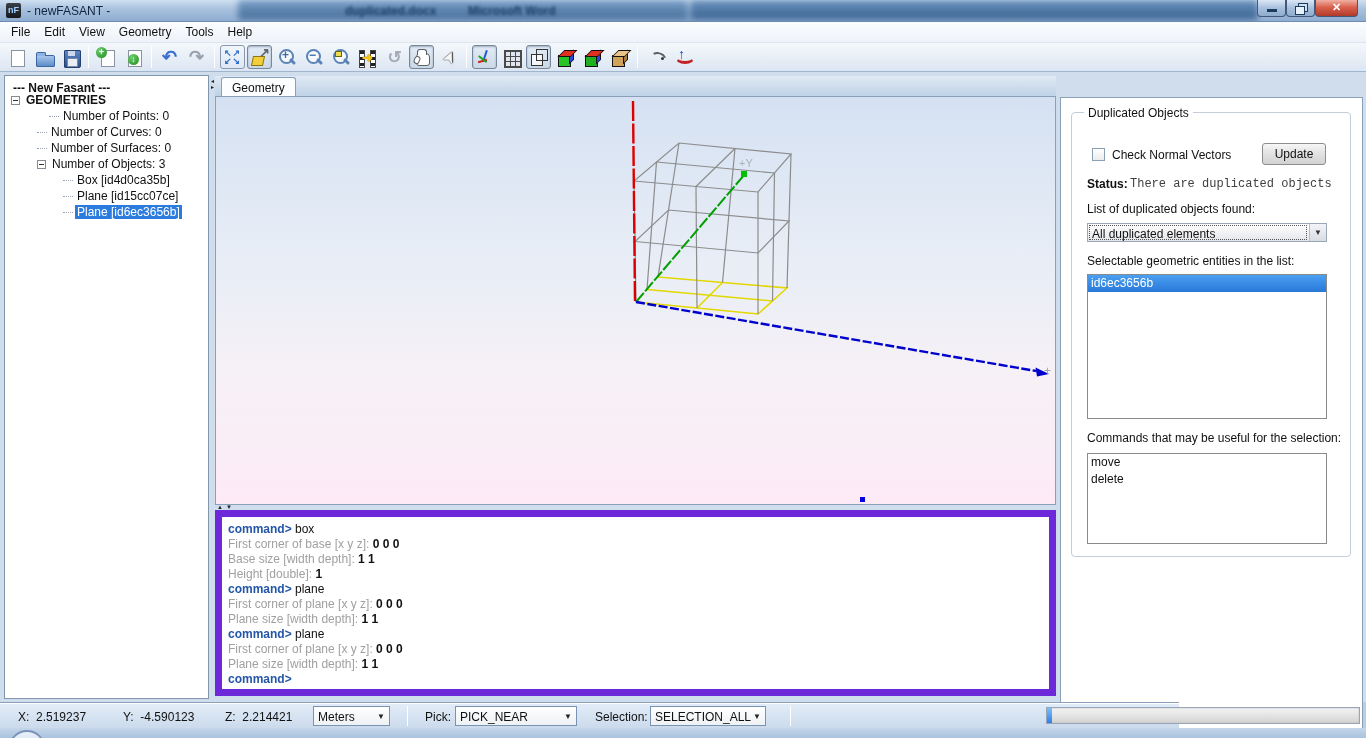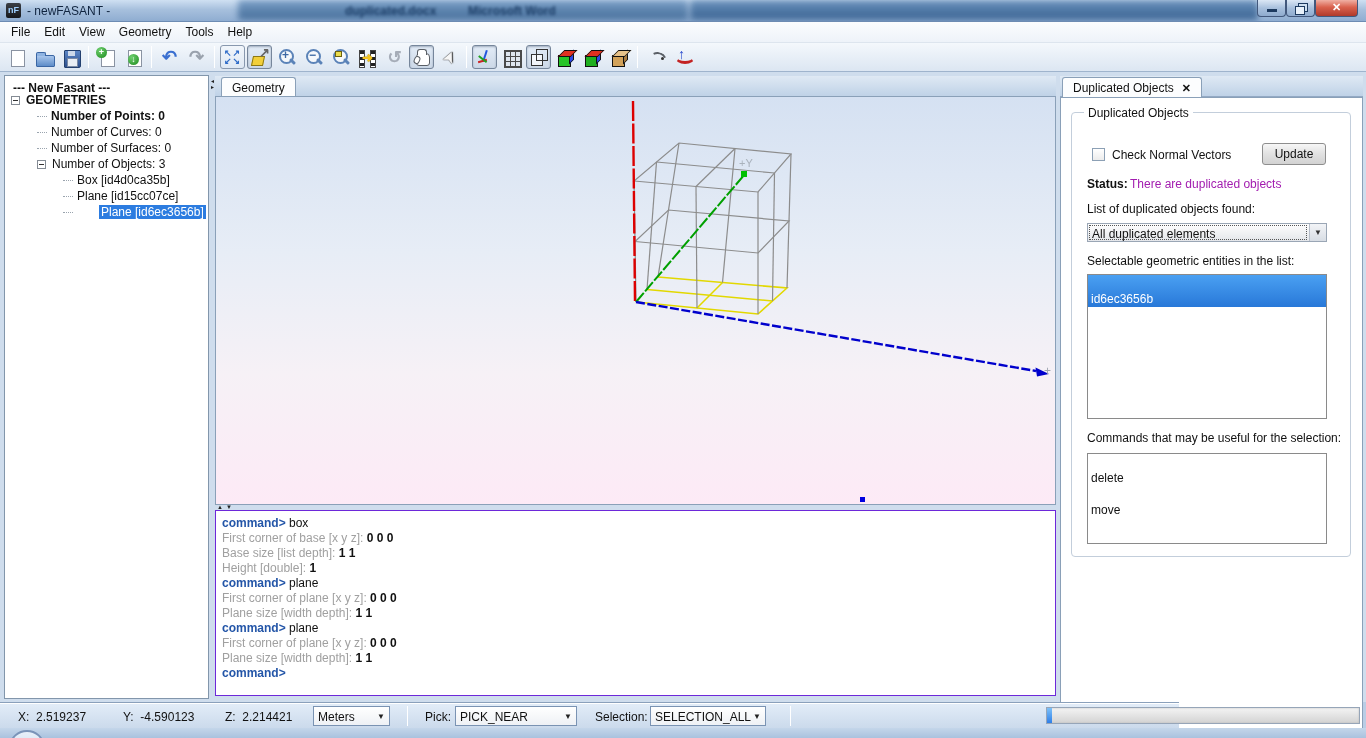--- a/index.html
+++ b/index.html
@@ -88,54 +88,54 @@
   .icon-arc-tool b { position:absolute; right:3px; top:11px; width:3px; height:3px; background:#333; border-radius:50%; }
   .icon-normal-vector::before { content:""; position:absolute; left:4px; bottom:4px; width:16px; height:8px; border:2px solid transparent; border-bottom:3px solid #c32222; border-radius:50%; }
   .icon-normal-vector b { position:absolute; left:7px; top:0; color:#2244cc; font-size:14px; font-weight:bold; }
 
   
   .workarea { position:absolute; left:0; top:72px; width:1366px; height:630px; background:#cfdded; }
   .panel { background:#fff; border:1px solid #8296ab; position:absolute; }
   .treepanel { left:4px; top:3px; width:205px; height:624px; overflow:hidden; }
   .treerow { height:16px; line-height:16px; white-space:nowrap; position:relative; }
   .treerow .lbl { padding:0 2px; }
-  .treerow.sel .lbl { background:#2c7ce0; color:#fff;margin-left:24px; }
+  .treerow.sel .lbl { background:#2c7ce0; color:#fff; }
   .treerow.bold { font-weight:bold; }
   .expander { display:inline-block; width:9px; height:9px; border:1px solid #848b94; background:#fff; position:relative; vertical-align:middle; margin-right:4px; }
   .expander::after { content:""; position:absolute; left:1px; top:3px; width:5px; height:1px; background:#333; }
   .stub { display:inline-block; width:10px; border-top:1px dotted #9aa4ae; vertical-align:middle; margin-right:2px; }
 
   .vsplit-arrows { position:absolute; left:210px; top:6px; width:5px; font-size:5px; color:#222; line-height:6px; text-align:center; }
   .tabstrip { position:absolute; height:21px; background:linear-gradient(#dfe9f4,#bfd2e7); border-bottom:1px solid #93a9c4; }
   .tabstrip.center { left:215px; top:4px; width:841px; }
   .tabstrip.right { left:1060px; top:4px; width:303px; }
   .tab { position:absolute; top:1px; height:20px; background:#fcfdfe; border:1px solid #8aa0b8; border-bottom:none; border-radius:3px 3px 0 0; padding:3px 10px 0 10px; }
   .tab .x { font-weight:bold; margin-left:8px; font-size:11px; }
 
   .viewport { position:absolute; left:215px; top:24px; width:841px; height:409px; border:1px solid #8aa0b8;
     background:linear-gradient(#d5e1f2 0%, #e7edf6 38%, #f6f1f6 68%, #fdeaf6 100%); }
   .hsplit-arrows { position:absolute; left:217px; top:432px; width:24px; font-size:6px; color:#222; letter-spacing:3px; }
-  .console { position:absolute; left:215px; top:438px; width:841px; height:186px; background:#fff; border:1px solid #6d28d9; padding:5px 6px; overflow:hidden; }
+  .console { position:absolute; left:215px; top:438px; width:841px; height:186px; background:#fff; border:7px solid #6d28d9; padding:5px 6px; overflow:hidden; }
   .cline { line-height:15px; white-space:pre; }
   .cline .c { color:#2456a8; font-weight:bold; }
   .cline .l { color:#a0a0a0; }
   .cline .v { color:#111; font-weight:bold;text-align:right; }
 
   
   .rightpanel { left:1060px; top:25px; width:303px; height:674px; border-color:#8aa0b8; }
   .groupbox { position:absolute; left:10px; top:14px; width:280px; height:445px; border:1px solid #c3cedb; border-radius:4px; }
   .grouplabel { position:absolute; left:12px; top:-7px; background:#fff; padding:0 4px; }
   .checkbox { position:absolute; width:13px; height:13px; border:1px solid #8ca0b5; background:linear-gradient(#fff,#ececec); }
   .btn { position:absolute; border:1px solid #8e8e8e; border-radius:3px; background:linear-gradient(#f7f7f7,#e3e3e3 45%,#d2d2d2); text-align:center; }
-  .redtext { color:#a21caf; }
+  .redtext { color:#404040;font-family:Liberation Mono, monospace; }
   .combo { position:absolute; height:19px; border:1px solid #9aa6b5; background:linear-gradient(#fefefe,#e4e6ea); }
   .combo .val { position:absolute; left:2px; top:2px; right:20px; bottom:2px; padding:1px 2px; outline:1px dotted #555; }
   .combo .arr { position:absolute; right:0; top:0; width:17px; height:100%; border-left:1px solid #b6bec9; background:linear-gradient(#f2f4f7,#d8dde4); text-align:center; font-size:8px; line-height:17px; color:#333; }
   .listbox { position:absolute; border:1px solid #8a8a8a; background:#fff; overflow:hidden; }
-  .listbox .row { height:17px; line-height:17px; padding:16px 3px; }
+  .listbox .row { height:17px; line-height:17px; padding:0 3px; }
   .listbox .row.sel { background:linear-gradient(#4aa0f2,#2878d8); color:#fff; }
 
   
   .statusbar { position:absolute; left:0; top:702px; width:1179px; height:26px; background:linear-gradient(#e3edf8,#cbdaec);
     border-top:1px solid #8aa0bb; box-shadow:inset 0 1px 0 #fff; }
   .sb-item { position:absolute; top:7px; }
   .sb-sep { position:absolute; top:3px; width:1px; height:20px; background:#a9bcd2; border-right:1px solid #fff; }
   .sb-combo { position:absolute; top:3px; height:20px; border:1px solid #7a93b3; background:linear-gradient(#fff,#eef1f5); }
   .sb-combo .val { position:absolute; left:4px; top:3px; }
   .sb-combo .arr { position:absolute; right:4px; top:5px; font-size:8px; color:#222; }
@@ -251,21 +251,21 @@
     <span class="tb icon-normal-vector">
       <b>↑</b>
     </span>
   </div>
 
 <div class="workarea">
 
   <div class="panel treepanel" id="treepanel">
       <div class="treerow bold" style="padding-left: 6px; padding-top: 4px;"><span class="lbl">--- New Fasant ---</span></div>
       <div class="treerow bold" style="padding-left: 6px;"><span class="expander"></span><span class="lbl">GEOMETRIES</span></div>
-      <div class="treerow" style="padding-left: 32px; font-weight: bold;"><span class="stub"></span><span class="lbl">Number of Points: 0</span></div>
+      <div class="treerow" style="padding-left: 44px;"><span class="stub"></span><span class="lbl">Number of Points: 0</span></div>
       <div class="treerow" style="padding-left: 32px;"><span class="stub"></span><span class="lbl">Number of Curves: 0</span></div>
       <div class="treerow" style="padding-left: 32px;"><span class="stub"></span><span class="lbl">Number of Surfaces: 0</span></div>
       <div class="treerow" style="padding-left: 32px;"><span class="expander"></span><span class="lbl">Number of Objects: 3</span></div>
       <div class="treerow" style="padding-left: 58px;"><span class="stub"></span><span class="lbl">Box [id4d0ca35b]</span></div>
       <div class="treerow" style="padding-left: 58px;"><span class="stub"></span><span class="lbl">Plane [id15cc07ce]</span></div>
       <div class="treerow sel" style="padding-left: 58px;"><span class="stub"></span><span class="lbl">Plane [id6ec3656b]</span></div>
     </div>
   <div class="vsplit-arrows">◄<br>►</div>
 
   <div class="tabstrip center">
@@ -308,36 +308,31 @@
         <text x="828" y="278" font-size="12" fill="#9aa2ac" id="axisX">+</text>
       </g>
       <rect x="644" y="400" width="5" height="5" fill="#0000e0"></rect>
     </svg>
   </div>
 
   <div class="hsplit-arrows">▲▼</div>
   <div class="console" id="console">
       <div class="cline"><span class="c">command&gt;</span><span class="p"> box</span></div>
       <div class="cline"><span class="l">First corner of base [x y z]: </span><span class="v">0 0 0</span></div>
-      <div class="cline"><span class="l">Base size [list depth]: </span><span class="v">1 1</span></div>
+      <div class="cline"><span class="l">Base size [width depth]: </span><span class="v">1 1</span></div>
       <div class="cline"><span class="l">Height [double]: </span><span class="v">1</span></div>
       <div class="cline"><span class="c">command&gt;</span><span class="p"> plane</span></div>
       <div class="cline"><span class="l">First corner of plane [x y z]: </span><span class="v">0 0 0</span></div>
       <div class="cline"><span class="l">Plane size [width depth]: </span><span class="v">1 1</span></div>
       <div class="cline"><span class="c">command&gt;</span><span class="p"> plane</span></div>
       <div class="cline"><span class="l">First corner of plane [x y z]: </span><span class="v">0 0 0</span></div>
       <div class="cline"><span class="l">Plane size [width depth]: </span><span class="v">1 1</span></div>
       <div class="cline"><span class="c">command&gt;</span></div>
     </div>
 
-  <div class="tabstrip right">
-    <div class="tab" style="left:2px">
-      <span>Duplicated Objects</span><span class="x">✕</span>
-    </div>
-  </div>
 
   <div class="panel rightpanel">
     <div class="groupbox">
       <span class="grouplabel">Duplicated Objects</span>
 
       <div class="checkbox" style="left:20px; top:35px;"></div>
       <span style="position:absolute; left:40px; top:35px;">Check Normal Vectors</span>
       <div class="btn" style="left:190px; top:30px; width:64px; height:22px; line-height:21px;">Update</div>
 
       <span style="position:absolute; left:15px; top:64px; font-weight:bold;">Status:</span>
@@ -350,22 +345,22 @@
         <span class="arr">▼</span>
       </div>
 
       <span style="position:absolute; left:15px; top:141px;">Selectable geometric entities in the list:</span>
       <div class="listbox" style="left:15px; top:161px; width:240px; height:145px;" id="entitiesList">
           <div class="row sel">id6ec3656b</div>
         </div>
 
       <span style="position:absolute; left:15px; top:318px;">Commands that may be useful for the selection:</span>
       <div class="listbox" style="left:15px; top:340px; width:240px; height:91px;" id="commandsList">
+          <div class="row">move</div>
           <div class="row">delete</div>
-          <div class="row">move</div>
         </div>
     </div>
   </div>
 </div>
 
 <div class="statusbar">
   <span class="sb-item" style="left:18px"><span>X:</span>&nbsp;&nbsp;<span>2.519237</span></span>
   <span class="sb-item" style="left:123px"><span>Y:</span>&nbsp;&nbsp;<span>-4.590123</span></span>
   <span class="sb-item" style="left:225px"><span>Z:</span>&nbsp;&nbsp;<span>2.214421</span></span>
 

